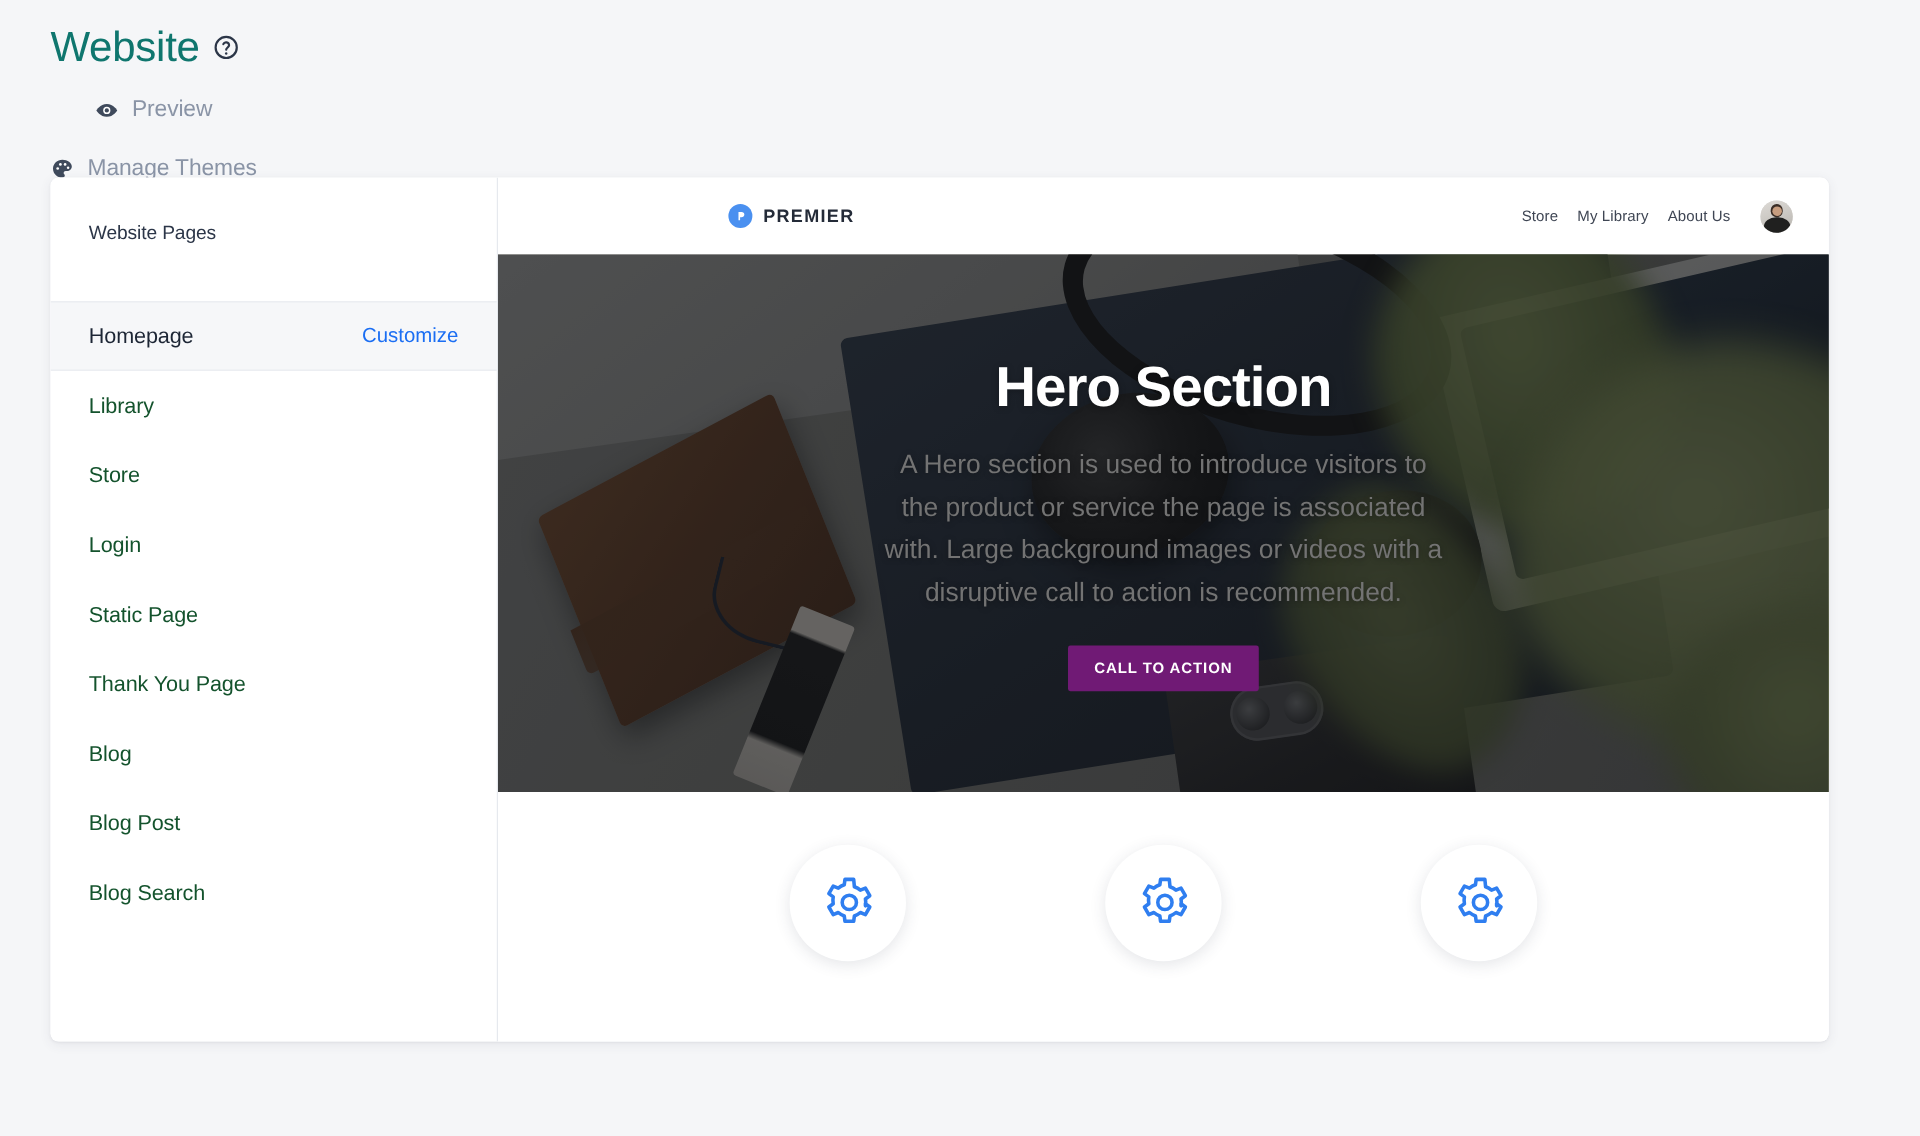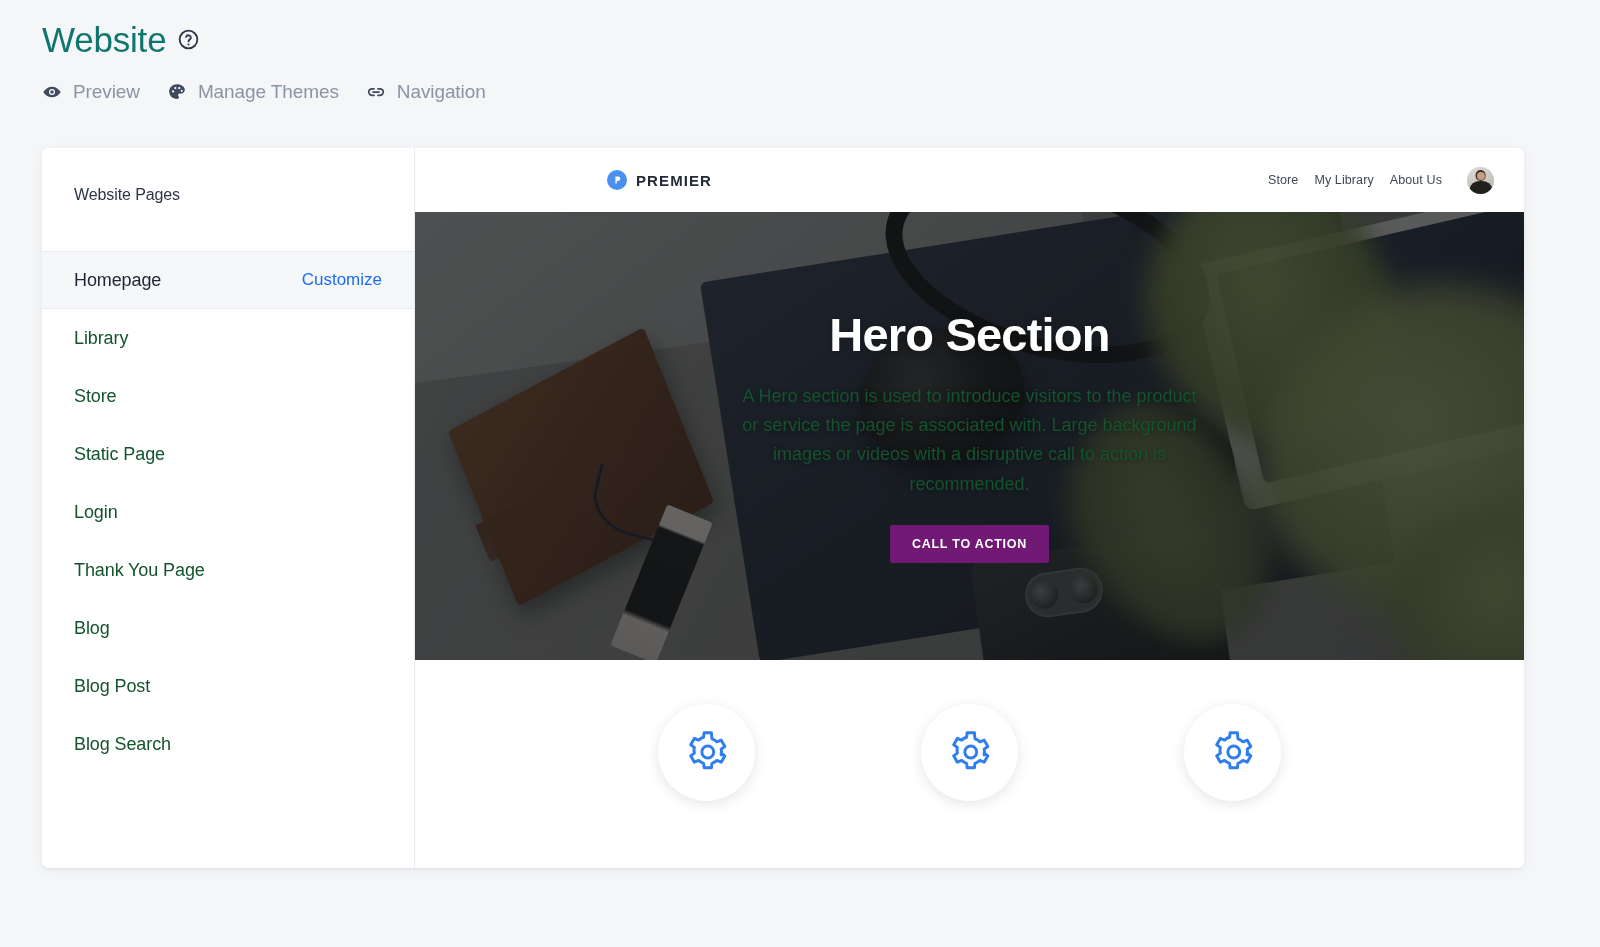--- a/index.html
+++ b/index.html
@@ -12,21 +12,21 @@
 
   
   .page-header { position: absolute; left: 42px; top: 22px; }
   .page-title-row { display: flex; align-items: center; gap: 11px; }
   .page-title {
     font-size: 35px; font-weight: 400; color: #0f766e;
     letter-spacing: -0.2px; line-height: 1;
   }
   .help-icon { width: 23px; height: 23px; display: block; }
 
-  .toolbar { display: flex; align-items: center; gap: 27px; margin-top: 24px; }
+  .toolbar { display: flex; align-items: center; gap: 27px; margin-top: 24px; flex-direction: column; }
   .tool-item { display: flex; align-items: center; gap: 11px; cursor: pointer; }
   .tool-label { font-size: 19px; color: #8a94a6; letter-spacing: -0.1px; }
   .tool-icon { width: 20px; height: 20px; display: block; flex: none; }
 
   
   .card {
     position: absolute; left: 42px; top: 148px;
     width: 1482px; height: 720px;
     background: #ffffff;
     border-radius: 7px;
@@ -260,21 +260,21 @@
     padding: 0 24px;
   }
   .hero-title {
     font-size: 47px; font-weight: 700; color: #ffffff;
     letter-spacing: -0.8px; line-height: 1.1;
     text-shadow: 0 1px 6px rgba(0,0,0,0.28);
   }
   .hero-sub {
     margin: 21px auto 0;
     max-width: 474px;
-    font-size: 18px; line-height: 1.62; color: #14532d;
+    font-size: 22px; line-height: 1.62; color: #737373;
     text-shadow: 0 1px 5px rgba(0,0,0,0.35);
   }
   .hero-cta {
     display: inline-block; margin-top: 26px;
     background: #701a75; color: #ffffff;
     font-size: 12.5px; font-weight: 700; letter-spacing: 0.75px;
     padding: 12px 22px; border: none; border-radius: 2px;
     cursor: pointer;
   }
 
@@ -359,24 +359,24 @@
         <span class="customize-link">Customize</span>
       </div>
 
       <div class="page-row">
         <span class="page-name">Library</span>
       </div>
       <div class="page-row">
         <span class="page-name">Store</span>
       </div>
       <div class="page-row">
+        <span class="page-name">Login</span>
+      </div>
+      <div class="page-row">
         <span class="page-name">Static Page</span>
-      </div>
-      <div class="page-row">
-        <span class="page-name">Login</span>
       </div>
       <div class="page-row">
         <span class="page-name">Thank You Page</span>
       </div>
       <div class="page-row">
         <span class="page-name">Blog</span>
       </div>
       <div class="page-row">
         <span class="page-name">Blog Post</span>
       </div>

